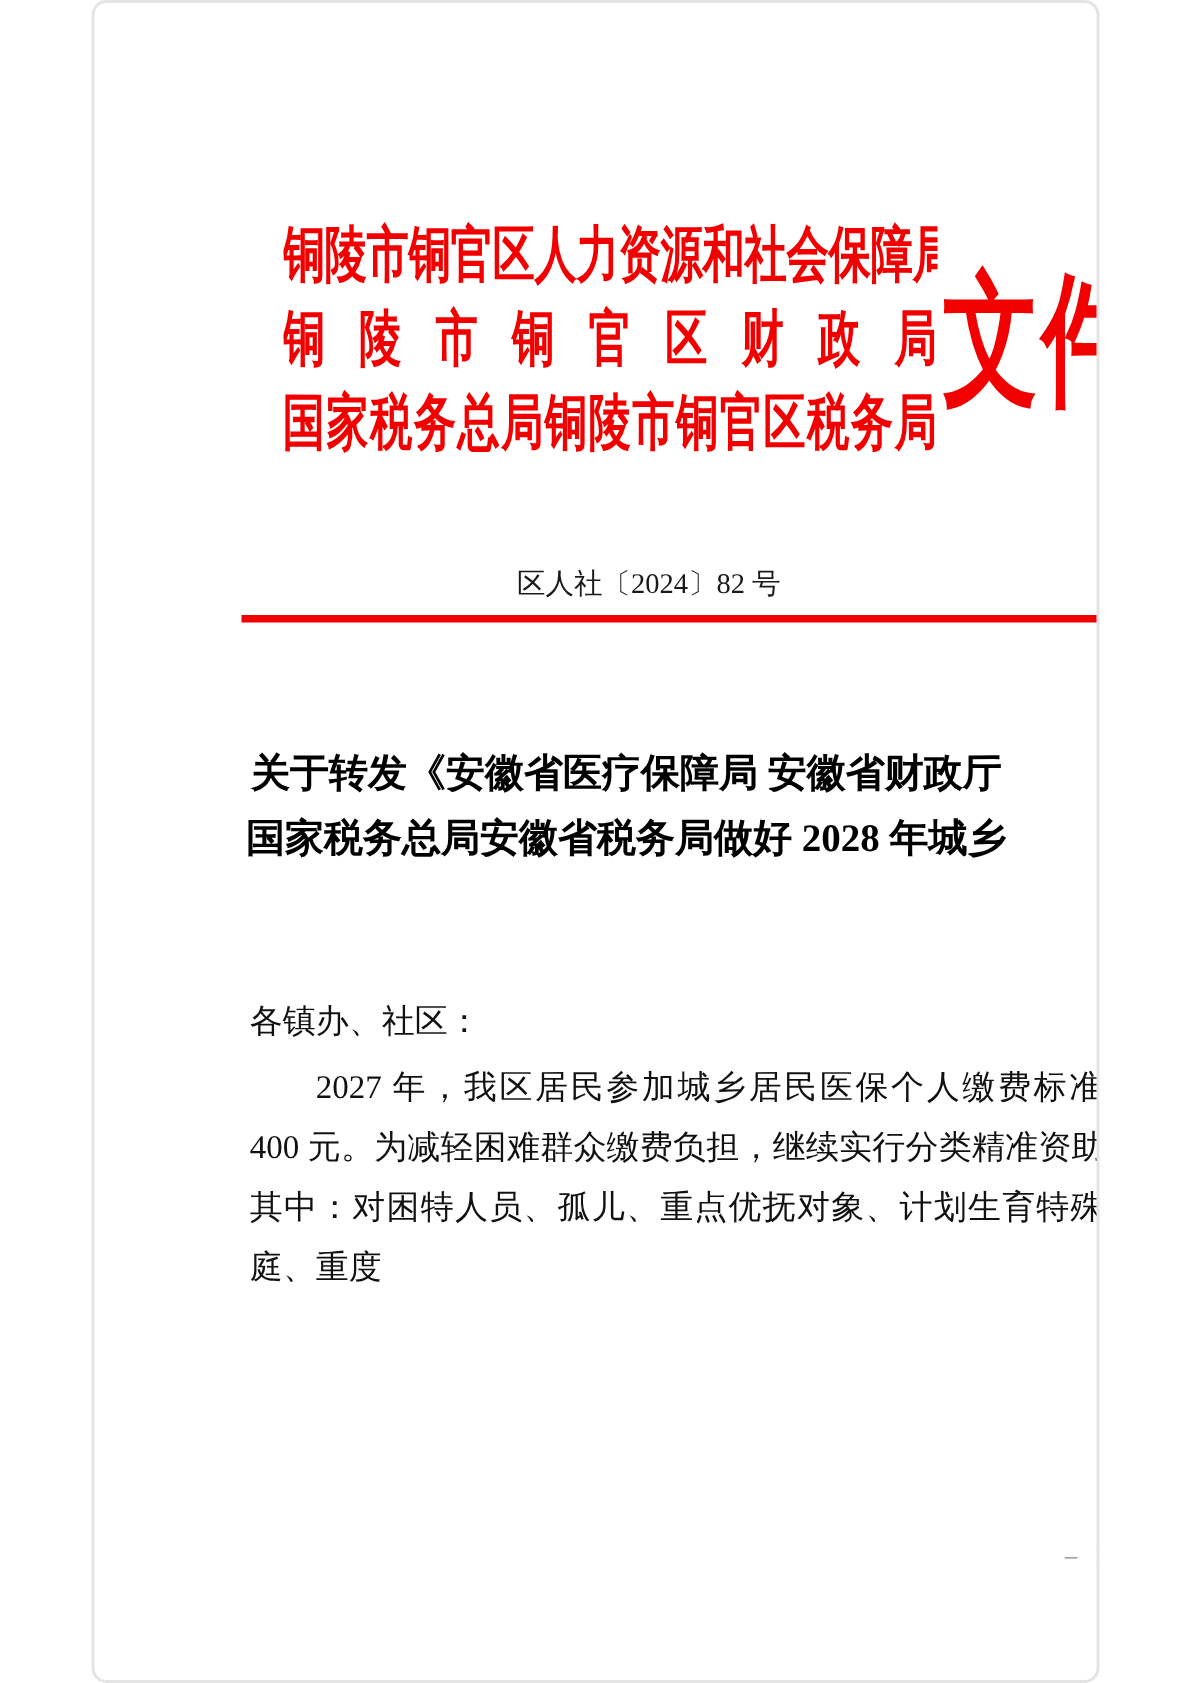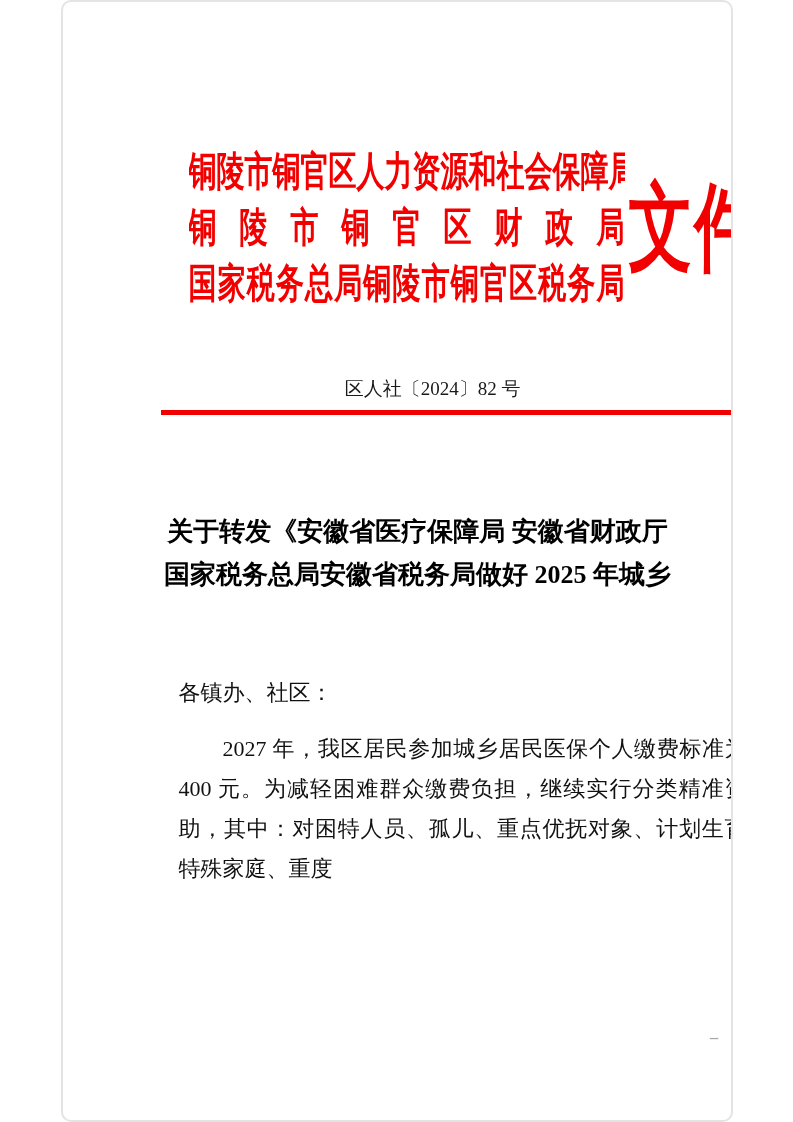--- a/index.html
+++ b/index.html
@@ -87,42 +87,41 @@
   }
 
   
   .doc-title {
     position: absolute;
     top: 492px;
     left: 100px;
     width: 510px;
     text-align: center;
     color: #000000;
-    margin-top: 16px;
   }
   .doc-title .title-line {
     font-size: 26px;
     font-weight: bold;
     line-height: 43px;
     white-space: nowrap;
   }
 
   
   .doc-body {
     position: absolute;
     top: 655px;
     left: 100px;
     width: 600px;
     font-size: 22px;
     line-height: 40px;
     color: #111111;
     text-align: justify;
     text-justify: inter-character;
   }
-  .doc-body p { margin: 16px; }
+  .doc-body p { margin: 4px; }
   .doc-body p.indent { text-indent: 2em; }
 
   
   .page-number {
     position: absolute;
     top: 1023px;
     left: 636px;
     font-size: 19px;
     white-space: nowrap;
   }
@@ -147,21 +146,21 @@
     </div>
     <div class="doc-word">文件</div>
   </div>
 
   <div class="doc-number">区人社〔2024〕82 号</div>
 
   <div class="red-rule"></div>
 
   <div class="doc-title">
     <div class="title-line">关于转发《安徽省医疗保障局 安徽省财政厅</div>
-    <div class="title-line">国家税务总局安徽省税务局做好 2025 年城乡</div>
+    <div class="title-line">国家税务总局安徽省税务局做好 2028 年城乡</div>
   </div>
 
   <div class="doc-body">
     <p class="salutation">各镇办、社区：</p>
     <p class="indent">2027 年，我区居民参加城乡居民医保个人缴费标准为 400 元。为减轻困难群众缴费负担，继续实行分类精准资助，其中：对困特人员、孤儿、重点优抚对象、计划生育特殊家庭、重度</p>
   </div>
 
   <div class="page-number">
     <span class="dash">－</span><span class="num">1</span><span class="dash">－</span>
   </div>

